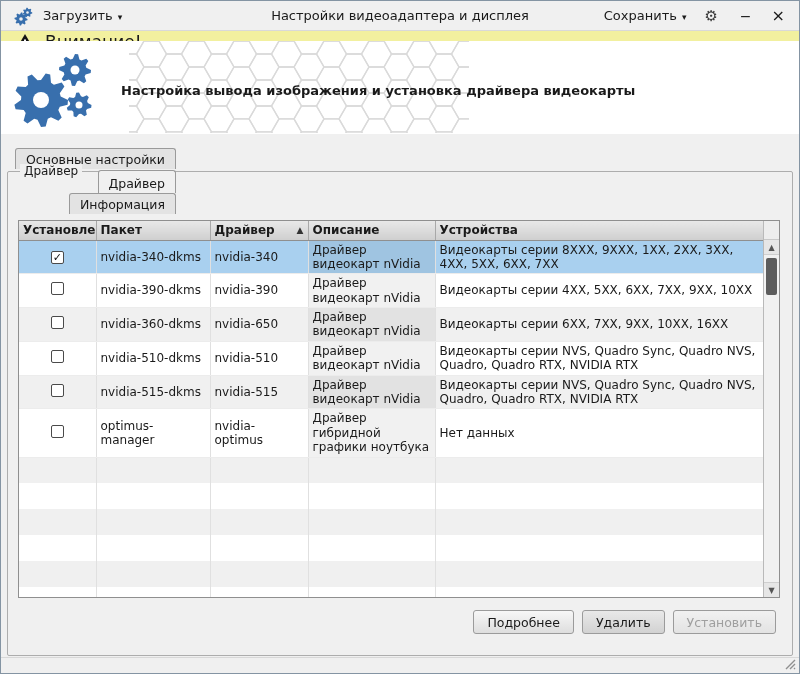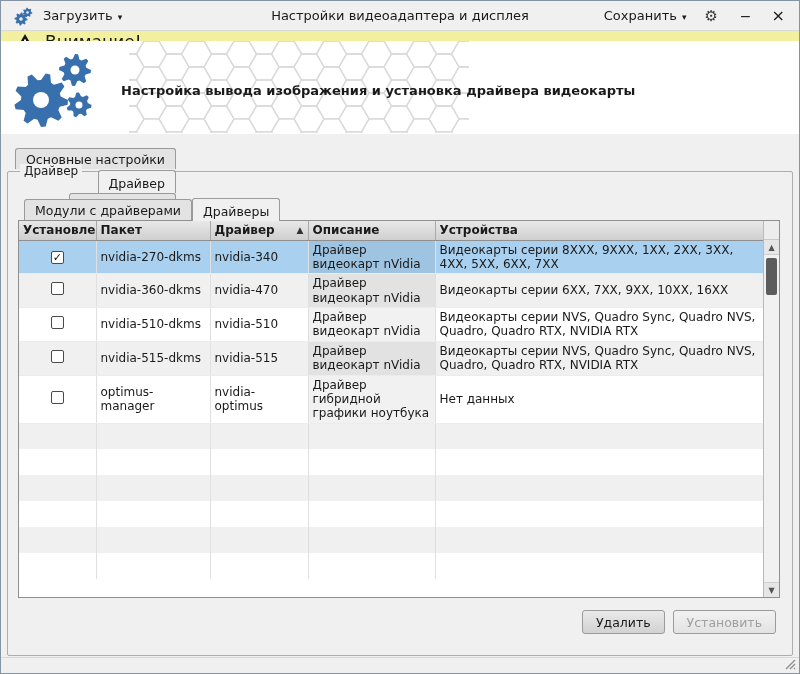--- a/index.html
+++ b/index.html
@@ -235,24 +235,20 @@
 
   <div class="tabs">
     <div class="tab">Основные настройки</div>
     <div class="tab active">Драйвер</div>
     <div class="tab">Информация</div>
   </div>
 
   <div class="groupbox">
     <span class="group-label">Драйвер</span>
 
-    <div class="subtabs">
-      <div class="tab">Модули с драйверами</div>
-      <div class="tab active">Драйверы</div>
-    </div>
 
     <div class="tablewrap">
       <table class="drv-table">
         <colgroup>
           <col style="width:77px">
             <col style="width:114px">
             <col style="width:98px">
             <col style="width:127px">
             <col>
         </colgroup>
@@ -261,29 +257,36 @@
               <th><span>Установлен</span></th>
               <th><span>Пакет</span></th>
               <th><span>Драйвер</span><span class="sort-arrow">▲</span></th>
               <th><span>Описание</span></th>
               <th><span>Устройства</span></th>
             </tr>
           </thead>
         <tbody>
             <tr class="selected">
               <td class="c-check"><span class="checkbox checked">✓</span></td>
-              <td class="c-pkg">nvidia-270-dkms</td>
+              <td class="c-pkg">nvidia-340-dkms</td>
               <td class="c-drv">nvidia-340</td>
               <td class="c-desc">Драйвер видеокарт nVidia</td>
               <td class="c-dev">Видеокарты серии 8XXX, 9XXX, 1XX, 2XX, 3XX, 4XX, 5XX, 6XX, 7XX</td>
             </tr>
+            <tr class="">
+              <td class="c-check"><span class="checkbox"></span></td>
+              <td class="c-pkg">nvidia-390-dkms</td>
+              <td class="c-drv">nvidia-390</td>
+              <td class="c-desc">Драйвер видеокарт nVidia</td>
+              <td class="c-dev">Видеокарты серии 4XX, 5XX, 6XX, 7XX, 9XX, 10XX</td>
+            </tr>
             <tr class="alt">
               <td class="c-check"><span class="checkbox"></span></td>
               <td class="c-pkg">nvidia-360-dkms</td>
-              <td class="c-drv">nvidia-470</td>
+              <td class="c-drv">nvidia-650</td>
               <td class="c-desc">Драйвер видеокарт nVidia</td>
               <td class="c-dev">Видеокарты серии 6XX, 7XX, 9XX, 10XX, 16XX</td>
             </tr>
             <tr class="">
               <td class="c-check"><span class="checkbox"></span></td>
               <td class="c-pkg">nvidia-510-dkms</td>
               <td class="c-drv">nvidia-510</td>
               <td class="c-desc">Драйвер видеокарт nVidia</td>
               <td class="c-dev">Видеокарты серии NVS, Quadro Sync, Quadro NVS, Quadro, Quadro RTX, NVIDIA RTX</td>
             </tr>
@@ -347,20 +350,21 @@
       </table>
       <div class="vscroll">
         <div class="sb-corner"></div>
         <div class="sb-btn up">▲</div>
         <div class="sb-thumb"></div>
         <div class="sb-btn down">▼</div>
       </div>
     </div>
 
     <div class="btnrow">
+      <button class="btn">Подробнее</button>
       <button class="btn shaded">Удалить</button>
       <button class="btn" disabled="">Установить</button>
     </div>
   </div>
 
   <div class="statusbar">
     <svg class="grip" width="13" height="13" viewBox="0 0 13 13">
       <path d="M11 2 L2 11 M11 6 L6 11 M11 10 L10 11" stroke="#909090" stroke-width="1.4" fill="none"></path>
     </svg>
   </div>

